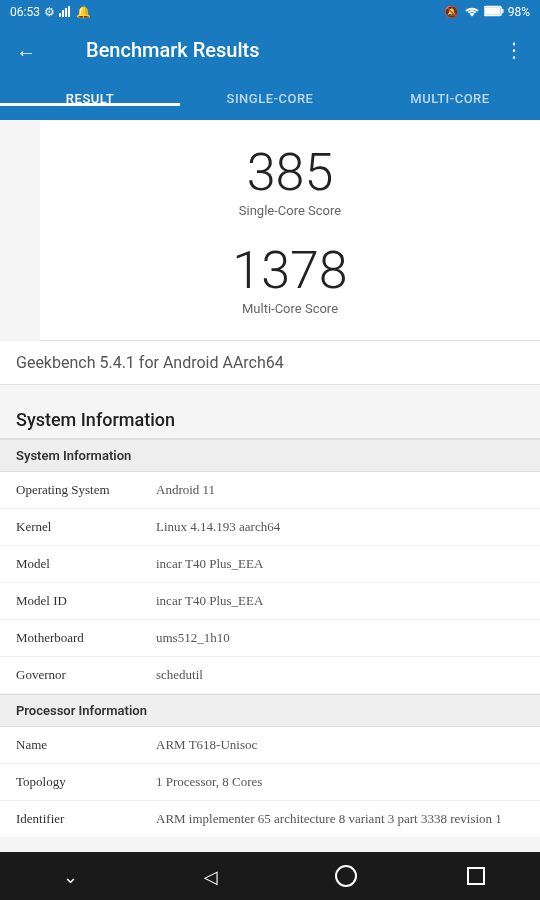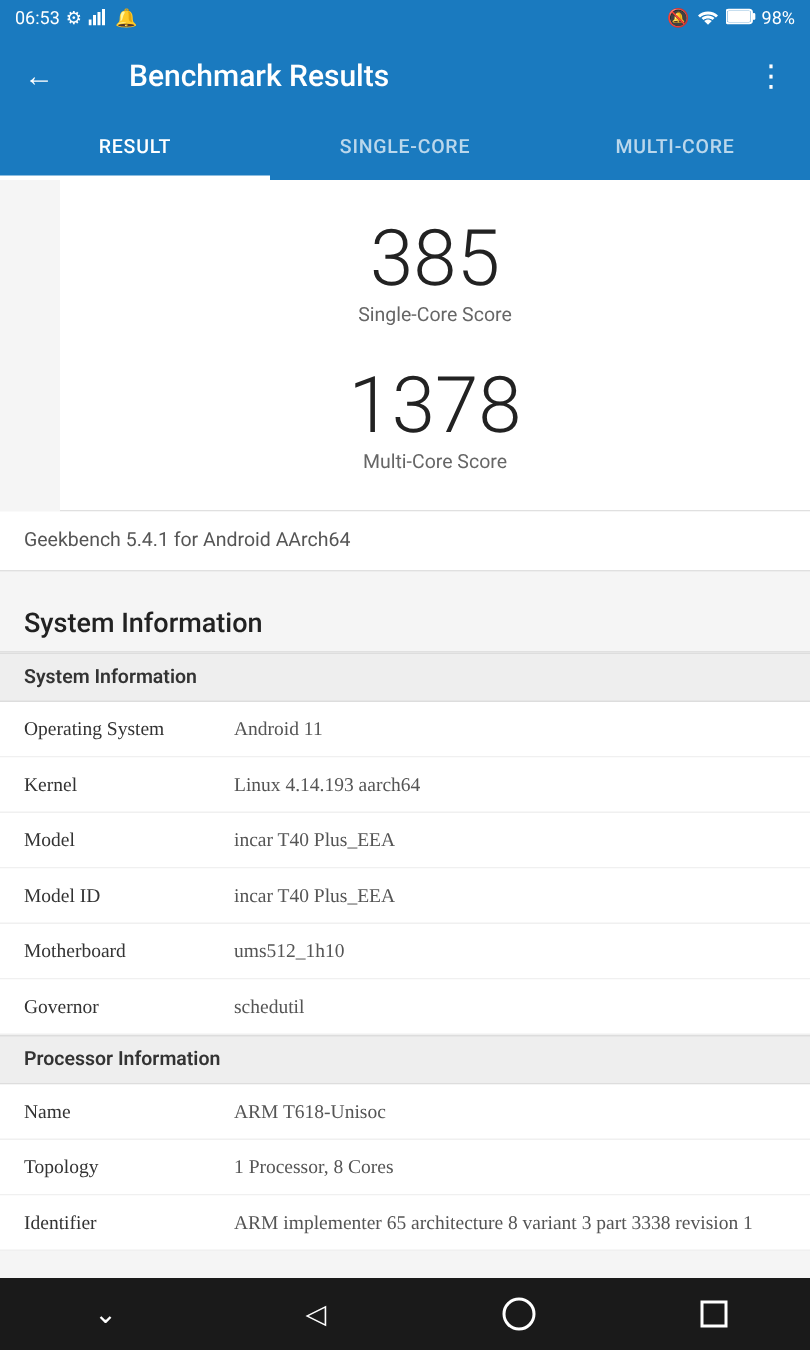--- a/index.html
+++ b/index.html
@@ -51,20 +51,21 @@
     .app-bar-more {
       font-size: 20px;
       cursor: pointer;
     }
 
     
     .tabs {
       background: #1a7abf;
       display: flex;
       height: 44px;
+      align-items: center;
     }
     .tab {
       flex: 1;
       display: flex;
       align-items: center;
       justify-content: center;
       color: rgba(255,255,255,0.7);
       font-size: 13px;
       font-weight: 500;
       cursor: pointer;
@@ -118,21 +119,21 @@
       font-size: 13px;
       color: #666;
       margin-top: 2px;
       margin-bottom: 24px;
     }
 
     
     .version-note {
       background: white;
       padding: 12px 16px;
-      font-size: 13px;
+      font-size: 16px;
       color: #555;
       border-bottom: 1px solid #e0e0e0;
       margin-bottom: 8px;
     }
 
     
     .sys-section-title {
       padding: 16px 16px 8px;
       font-size: 18px;
       font-weight: 500;

